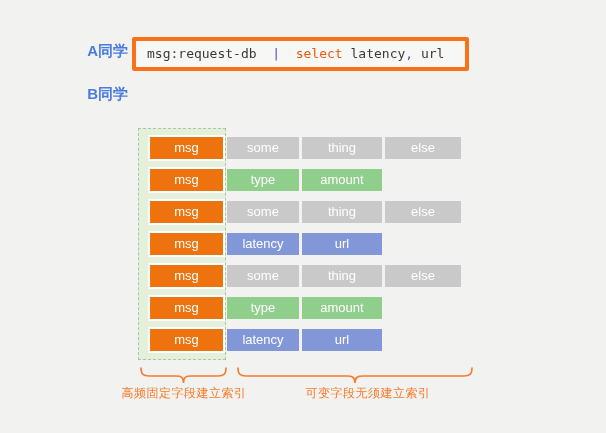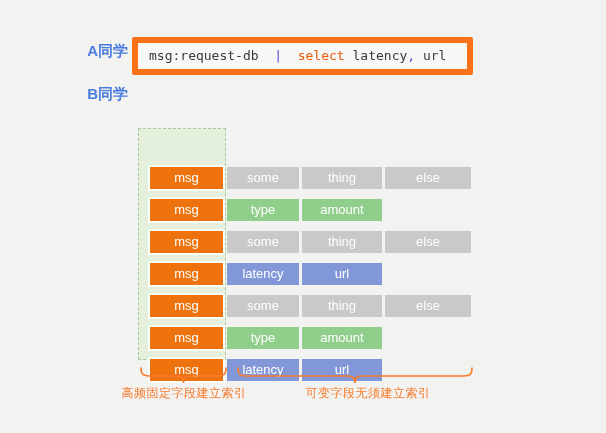--- a/index.html
+++ b/index.html
@@ -12,47 +12,47 @@
   .canvas{position:relative;width:606px;height:433px;padding-left:32px;}
 
   
   .query-label{
     position:absolute;left:80px;width:48px;text-align:right;
     font-size:15px;font-weight:bold;color:#4a7cde;
     line-height:28px;
   }
   .code-box{
     position:absolute;left:132px;width:318px;height:26px;
-    background:#f7f7f5;border:6px solid #f97316;border-radius:2px;
+    background:#f7f7f5;border:4px solid #f97316;border-radius:2px;
     font-family:"DejaVu Sans Mono","Liberation Mono",monospace;
     font-size:13px;line-height:26px;padding-left:11px;
     white-space:pre;color:#3a3a3a;
   }
   .t-dark{color:#3a3a3a;}
   .t-pipe{color:#4c4cc8;}
   .t-kw{color:#e8590c;}
 
   
   .band{
     position:absolute;left:138px;top:128px;width:86px;height:230px;
     background:#e4efdc;border:1px dashed #a9c8a0;
   }
 
   
-  .rows{position:absolute;left:150px;top:137px;margin-top:30px;}
+  .rows{position:absolute;left:150px;top:137px;}
   .row{display:flex;margin-bottom:10px;}
   .cell{
     height:22px;line-height:22px;text-align:center;
     font-size:13px;color:#ffffff;flex:0 0 auto;
   }
   .cell.c0{width:73px;background:#ee720e;margin-right:4px;
     box-shadow:0 0 0 2px rgba(255,255,255,0.85);}
   .cell.c1{width:72px;margin-right:3px;}
   .cell.c2{width:80px;margin-right:3px;}
-  .cell.c3{width:86px;}
+  .cell.c3{width:76px;}
   .v-gray .cell:not(.c0){background:#c9c9c9;}
   .v-green .cell:not(.c0){background:#90ce8b;}
   .v-blue .cell:not(.c0){background:#8297d8;}
 
   
   .brace{position:absolute;top:366px;}
   .brace path{fill:none;stroke:#f87a2b;stroke-width:1.6;stroke-linecap:round;}
   .caption{
     position:absolute;top:385px;width:160px;text-align:center;
     font-size:12px;color:#f87a2b;letter-spacing:0.5px;

